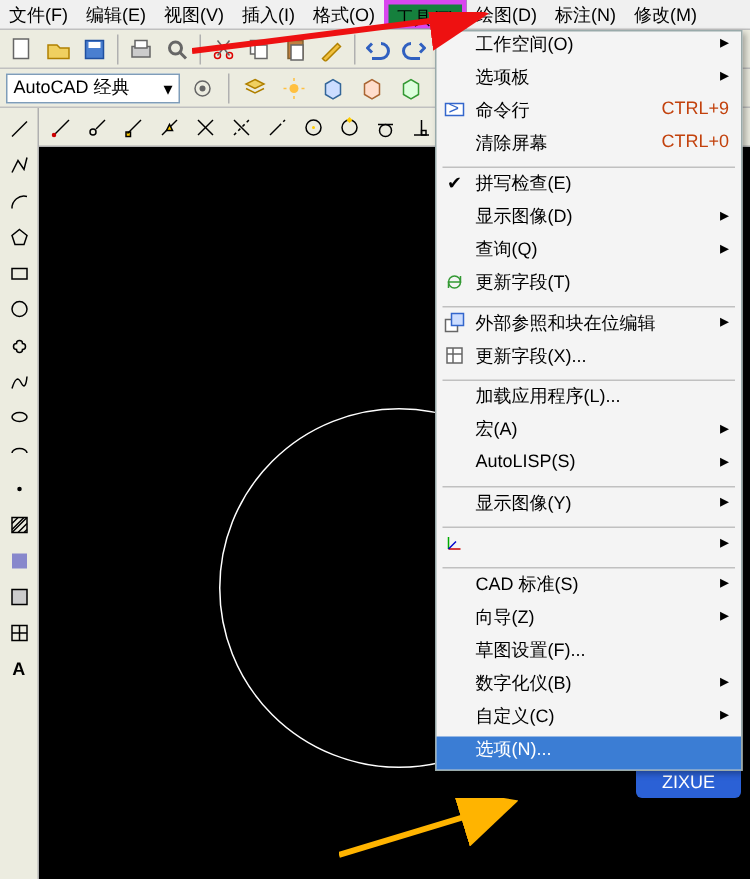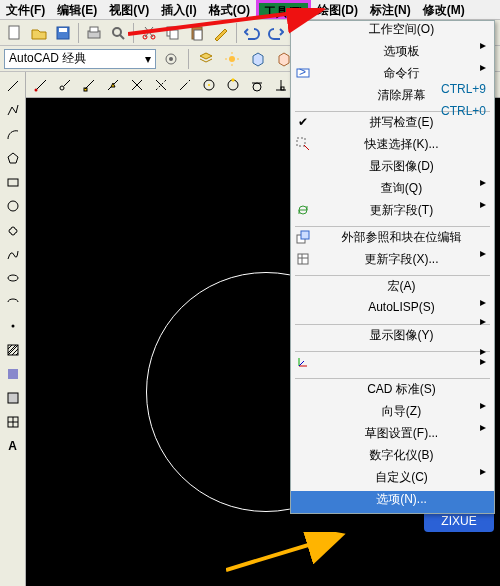--- a/index.html
+++ b/index.html
@@ -1,36 +1,36 @@
 <!DOCTYPE html>
 <html><head>
 <meta charset="utf-8">
 <style>
   * { margin: 0; padding: 0; box-sizing: border-box; font-family: "Microsoft YaHei", SimSun, sans-serif; font-size: 12px; }
   body { width: 500px; height: 586px; background: #e8e8e8; overflow: hidden; position: relative; }
   .menubar { display: flex; background: #f0f0f0; border-bottom: 1px solid #c0c0c0; height: 20px; }
-  .menubar-item { padding: 2px 6px; cursor: default; font-weight: bold; }
+  .menubar-item { padding: 2px 6px; cursor: default; }
   .menubar-item.active { background: #15803d; border: 3px solid #d946ef; padding: 1px 5px; text-align: center; }
   .toolbar { display: flex; background: #ecece0; border-bottom: 1px solid #c0c0c0; height: 26px; align-items: center; padding: 0 4px; gap: 2px; }
   .tbtn { width: 22px; height: 22px; display: flex; align-items: center; justify-content: center; border: 1px solid transparent; }
   .sep { width: 1px; height: 20px; background: #b0b0b0; margin: 0 2px; }
   .layer-row { display: flex; background: #ecece0; border-bottom: 1px solid #c0c0c0; height: 26px; align-items: center; padding: 0 4px; gap: 4px; }
-  .layer-combo { width: 152px; height: 20px; background: #fff; border: 1px solid #7f9db9; padding: 0 4px; display: flex; align-items: center; }
+  .layer-combo { width: 116px; height: 20px; background: #fff; border: 1px solid #7f9db9; padding: 0 4px; display: flex; align-items: center; }
   .layer-combo .arrow { margin-left: auto; }
   .workspace { display: flex; height: calc(100% - 72px); }
   .left-panel { width: 26px; background: #ecece0; border-right: 1px solid #b0b0b0; display: flex; flex-direction: column; align-items: center; padding-top: 4px; gap: 4px; }
   .left-panel .tbtn { width: 20px; height: 20px; }
   .canvas { flex: 1; background: #000; position: relative; overflow: hidden; }
   .canvas .topicons { position: absolute; top: 0; left: 0; right: 0; height: 26px; background: #ecece0; border-bottom: 1px solid #b0b0b0; display: flex; align-items: center; padding: 0 4px; gap: 2px; }
   .circle { position: absolute; top: 200px; left: 120px; width: 240px; height: 240px; border: 1px solid #fff; border-radius: 50%; }
   .dropdown { position: absolute; top: 20px; left: 290px; width: 205px; background: #f4f4f4; border: 1px solid #9aa; box-shadow: 2px 2px 4px rgba(0,0,0,0.3); z-index: 100; }
-  .dd-item { display: flex; align-items: center; height: 22px; padding: 0 8px 0 26px; position: relative; flex-direction: column; }
+  .dd-item { display: flex; height: 22px; padding: 0 8px 0 26px; position: relative; }
   .dd-item.highlight { background: #3b7dd4; color: #fff; }
   .dd-item .icon { position: absolute; left: 4px; width: 16px; height: 16px; display: flex; align-items: center; justify-content: center; }
-  .dd-item .shortcut { margin-left: auto; color: #0369a1; }
+  .dd-item .shortcut { margin-left: auto; color: #c2410c; }
   .dd-item .arrow-r { margin-left: auto; }
   .dd-sep { height: 1px; background: #c0c0c0; margin: 2px 4px; }
   .red-arrow { position: absolute; top: 8px; left: 128px; width: 200px; height: 30px; z-index: 200; pointer-events: none; }
   .yellow-arrow { position: absolute; bottom: 14px; left: 226px; width: 120px; height: 40px; z-index: 200; pointer-events: none; }
   .watermark { position: absolute; bottom: 54px; right: 6px; width: 70px; height: 40px; background: #2b61d6; color: #fff; display: flex; flex-direction: column; align-items: center; justify-content: center; font-size: 10px; border-radius: 4px; z-index: 50; }
   .watermark .big { font-size: 12px; font-weight: bold; }
   svg { display: block; }
 </style>
 </head>
 <body>
@@ -389,29 +389,20 @@
       <span>清除屏幕</span>
       <span class="shortcut">CTRL+0</span>
     </div>
   <div class="dd-sep"></div>
 
   <div class="dd-item">
       <span class="icon">✔</span>
       <span>拼写检查(E)</span>
     </div>
   <div class="dd-item">
-      <span class="icon">
-        <svg width="14" height="14">
-          <rect x="1" y="1" width="8" height="8" fill="none" stroke="#666" stroke-dasharray="2"></rect>
-          <path d="M8 8l5 5" stroke="#c00"></path>
-        </svg>
-      </span>
-      <span>快速选择(K)...</span>
-    </div>
-  <div class="dd-item">
       <span>显示图像(D)</span>
       <span class="arrow-r">▸</span>
     </div>
   <div class="dd-item">
       <span>查询(Q)</span>
       <span class="arrow-r">▸</span>
     </div>
   <div class="dd-item">
       <span class="icon">
         <svg width="14" height="14">
@@ -438,20 +429,23 @@
         <svg width="14" height="14">
           <rect x="2" y="2" width="10" height="10" fill="#fff" stroke="#666"></rect>
           <line x1="2" y1="6" x2="12" y2="6" stroke="#666"></line>
           <line x1="6" y1="2" x2="6" y2="12" stroke="#666"></line>
         </svg>
       </span>
       <span>更新字段(X)...</span>
     </div>
   <div class="dd-sep"></div>
 
+  <div class="dd-item">
+      <span>加载应用程序(L)...</span>
+    </div>
   <div class="dd-item">
       <span>宏(A)</span>
       <span class="arrow-r">▸</span>
     </div>
   <div class="dd-item">
       <span>AutoLISP(S)</span>
       <span class="arrow-r">▸</span>
     </div>
   <div class="dd-sep"></div>
 

